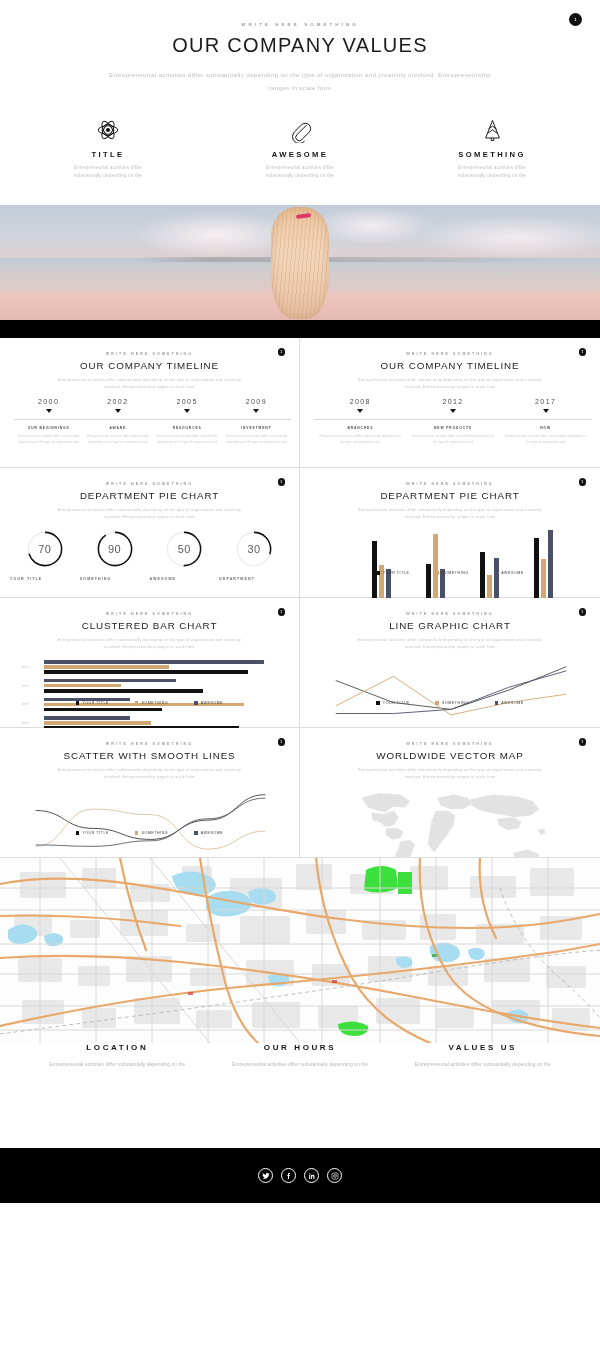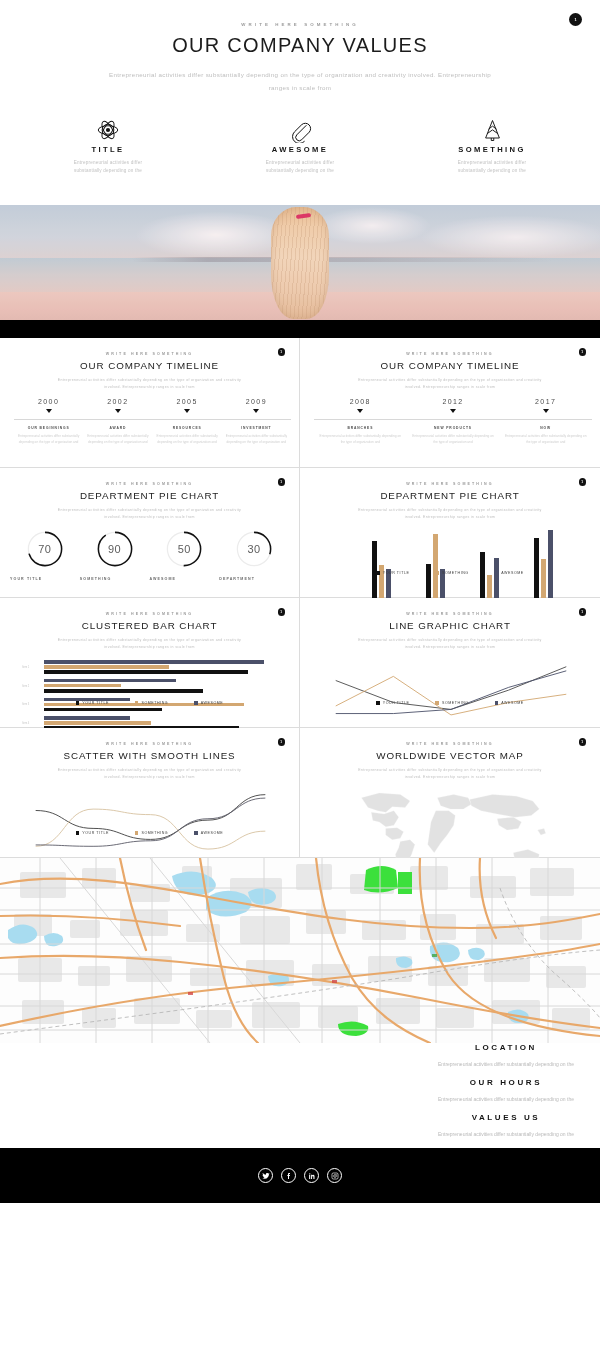--- a/index.html
+++ b/index.html
@@ -37,21 +37,21 @@
   .hero .eyebrow { font-size: 4.4px; letter-spacing: 3.1px; }
   .hero .headline { font-size: 20px; margin-top: 7px; letter-spacing: 1.3px; }
   .hero .subcopy { font-size: 6.2px; margin: 11px auto 0; width: 385px; line-height: 2.1; }
   .hero .dotnum { top: 13px; right: 18px; width: 13px; height: 13px; }
 
   .feature-row { display: flex; margin-top: 21px; padding: 0 12px; }
   .feature { flex: 1; text-align: center; }
   .feature .ficon { height: 30px; display:flex; align-items:center; justify-content:center; }
   .feature .ftitle {
     font-size: 7.6px; font-weight: 700; letter-spacing: 2.4px;
-    color: #141414;
+    margin-top: 5px; color: #141414;
   }
   .feature .fdesc {
     font-size: 4.6px; color: #c2c2c2; line-height: 1.75;
     margin: 5px auto 0; width: 83px; letter-spacing: .2px;
   }
 
   
   .photoband { height: 115px; position: relative; overflow: hidden; }
   .photoband .sky {
     position:absolute; inset:0;
@@ -157,21 +157,21 @@
 
   
   .worldmap { position:absolute; left: 22px; right: 18px; top: 52px; height: 105px; }
   .worldmap svg { width:100%; height:100%; display:block; }
 
   
   .roadmap { height: 185px; position: relative; overflow: hidden; background: #fefefe; }
   .roadmap svg { display:block; width: 600px; height: 185px; }
 
   
-  .contact { height: 105px; background:#fff; display:flex; align-items:flex-end; padding: 0 26px; flex-direction: column; }
+  .contact { height: 105px; background:#fff; display:flex; align-items:flex-start; padding: 0 26px; }
   .ccol { flex:1; text-align:center; }
   .ccol .ct { font-size: 8px; font-weight: 700; letter-spacing: 2.6px; color:#151515; }
   .ccol .cd { font-size: 5px; color:#b9b9b9; line-height: 1.8; margin-top: 8px; }
 
   .footer { height: 55px; background:#000; display:flex; align-items:center; justify-content:center; gap: 8px; }
   .sicon {
     width: 15px; height: 15px; border-radius: 50%; border: 1px solid #fff;
     display:flex; align-items:center; justify-content:center; color:#fff;
   }
   .sicon svg { display:block; }

